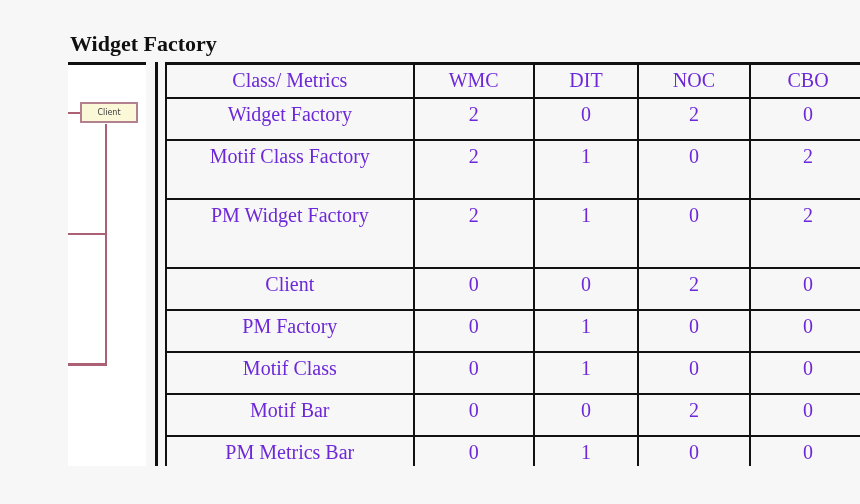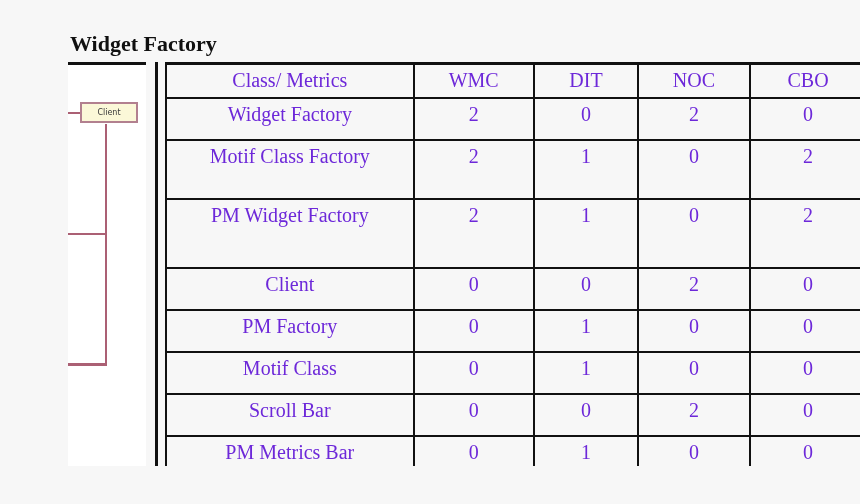--- a/index.html
+++ b/index.html
@@ -235,21 +235,21 @@
         </tr>
         <tr class="std">
           <td>Motif Class</td>
           <td>0</td>
           <td>1</td>
           <td>0</td>
           <td>0</td>
           <td>0</td>
         </tr>
         <tr class="std">
-          <td>Scroll Bar</td>
+          <td>Motif Bar</td>
           <td>0</td>
           <td>0</td>
           <td>2</td>
           <td>0</td>
           <td>0</td>
         </tr>
         <tr class="std">
           <td>PM Metrics Bar</td>
           <td>0</td>
           <td>1</td>

